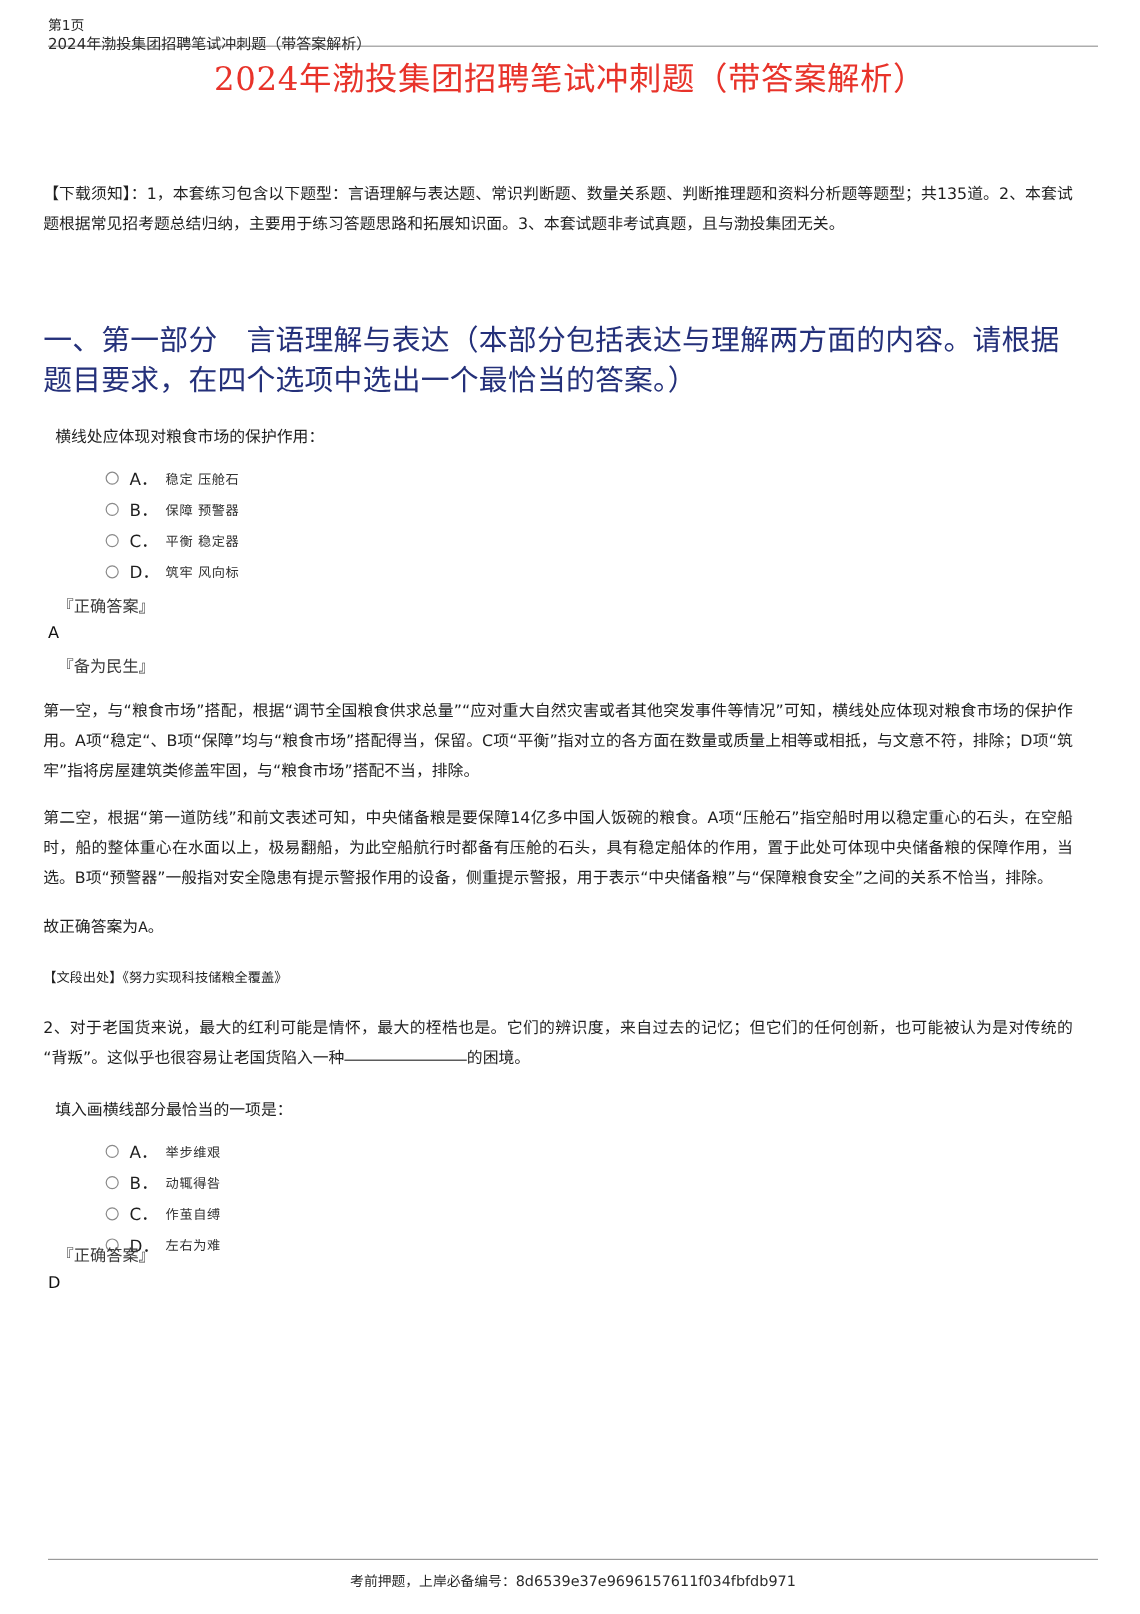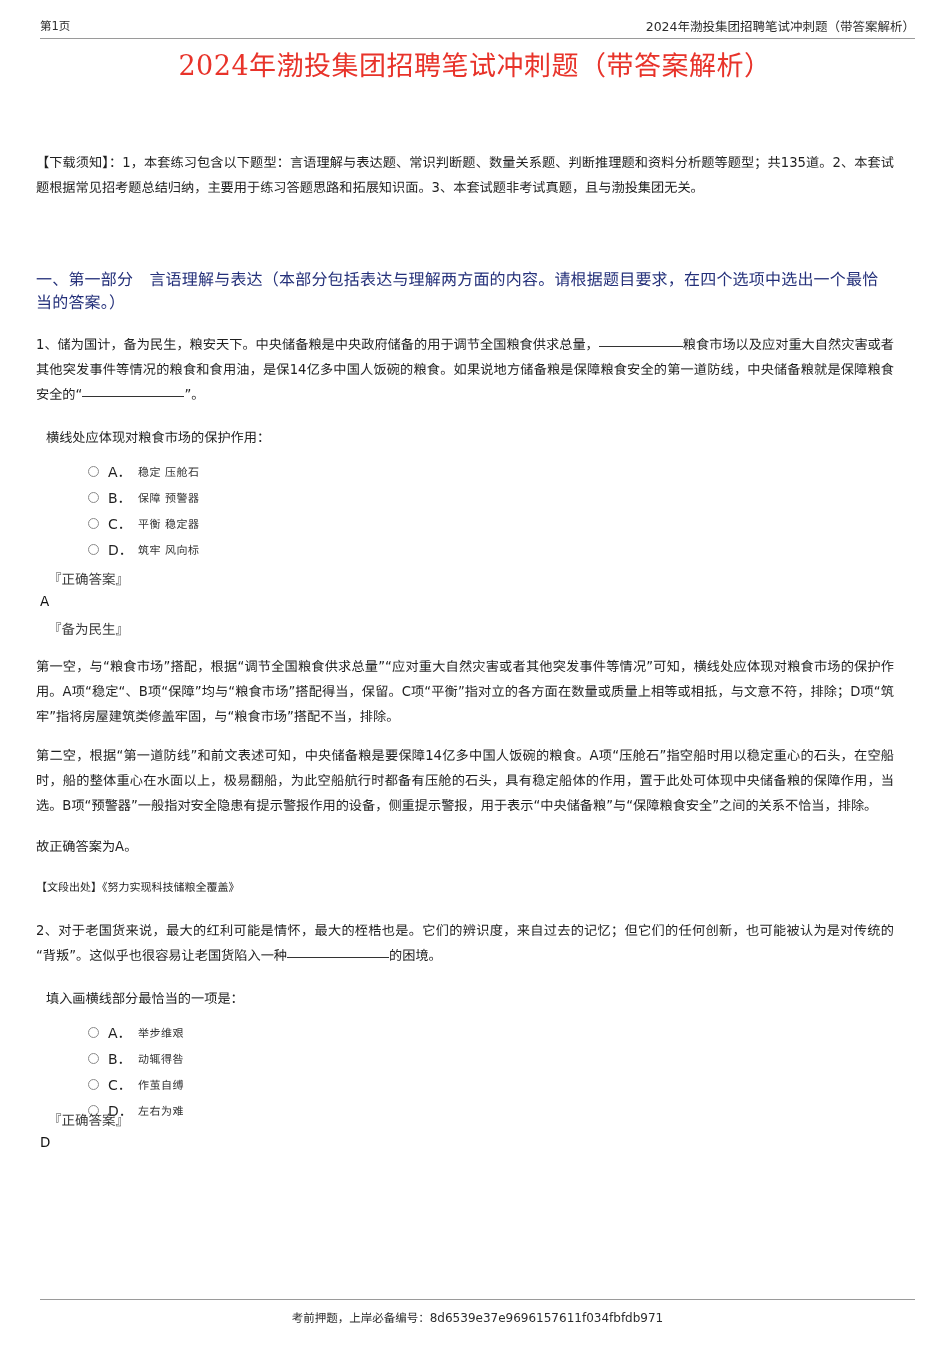--- a/index.html
+++ b/index.html
@@ -24,22 +24,23 @@
 
   
   .run-header {
     position: absolute;
     top: 14px;
     left: 40px;
     right: 35px;
     height: 24px;
     border-bottom: 1px solid #9a9a9a;
     display: flex;
-    align-items: center;
+    align-items: flex-start;
     justify-content: space-between;
+    flex-direction: column;
   }
   .run-header .hdr-left {
     font-size: 11.5px;
     color: #2b2b2b;
     line-height: 15px;
     letter-spacing: 0px;
   }
   .run-header .hdr-right {
     font-size: 12.5px;
     color: #2b2b2b;
@@ -72,22 +73,22 @@
     font-size: 13.2px;
     line-height: 25px;
     color: #1f1f1f;
     text-align: justify;
     text-justify: inter-ideograph;
     margin: 0 0 4px 0;
   }
 
   .section-head {
     margin-top: 68px;
-    font-size: 16px;
-    line-height: 23px;
+    font-size: 24px;
+    line-height: 33px;
     color: #24307a;
     font-family: "DejaVu Serif", "Liberation Serif", serif;
     letter-spacing: 0.2px;
   }
 
   .qblock { margin-top: 18px; }
 
   .qstem {
     font-size: 13.2px;
     line-height: 25px;
@@ -157,21 +158,21 @@
   }
 
   .expl {
     font-size: 13.2px;
     line-height: 25px;
     color: #1f1f1f;
     text-align: justify;
     text-justify: inter-ideograph;
     margin: 14px 0 0 0;
   }
-  .expl-short { margin-top: 16px; }
+  .expl-short { margin-top: 16px; font-family: Liberation Mono, monospace; }
   .source {
     font-size: 11px;
     line-height: 25px;
     color: #1f1f1f;
     margin: 16px 0 0 0;
   }
 
   
   .q2-answer-overlap {
     position: relative;
@@ -217,21 +218,20 @@
 
   <div class="doc-title">2024年渤投集团招聘笔试冲刺题（带答案解析）</div>
 
   <div class="content">
 
     <p class="notice">【下载须知】：1，本套练习包含以下题型：言语理解与表达题、常识判断题、数量关系题、判断推理题和资料分析题等题型；共135道。2、本套试题根据常见招考题总结归纳，主要用于练习答题思路和拓展知识面。3、本套试题非考试真题，且与渤投集团无关。</p>
 
     <div class="section-head">一、第一部分　言语理解与表达（本部分包括表达与理解两方面的内容。请根据题目要求，在四个选项中选出一个最恰当的答案。）</div>
 
     <div class="qblock">
-      <p class="qstem"><span>1、储为国计，备为民生，粮安天下。中央储备粮是中央政府储备的用于调节全国粮食供求总量，</span><span class="blank-line blank-md"></span><span>粮食市场以及应对重大自然灾害或者其他突发事件等情况的粮食和食用油，是保14亿多中国人饭碗的粮食。如果说地方储备粮是保障粮食安全的第一道防线，中央储备粮就是保障粮食安全的“</span><span class="blank-line blank-lg"></span><span>”。</span></p>
 
       <p class="qprompt">横线处应体现对粮食市场的保护作用：</p>
 
       <ul class="options">
         <li class="opt">
           <span class="radio"></span>
           <span class="opt-letter">A．</span>
           <span class="opt-text">稳定 压舱石</span>
         </li>
         <li class="opt">

